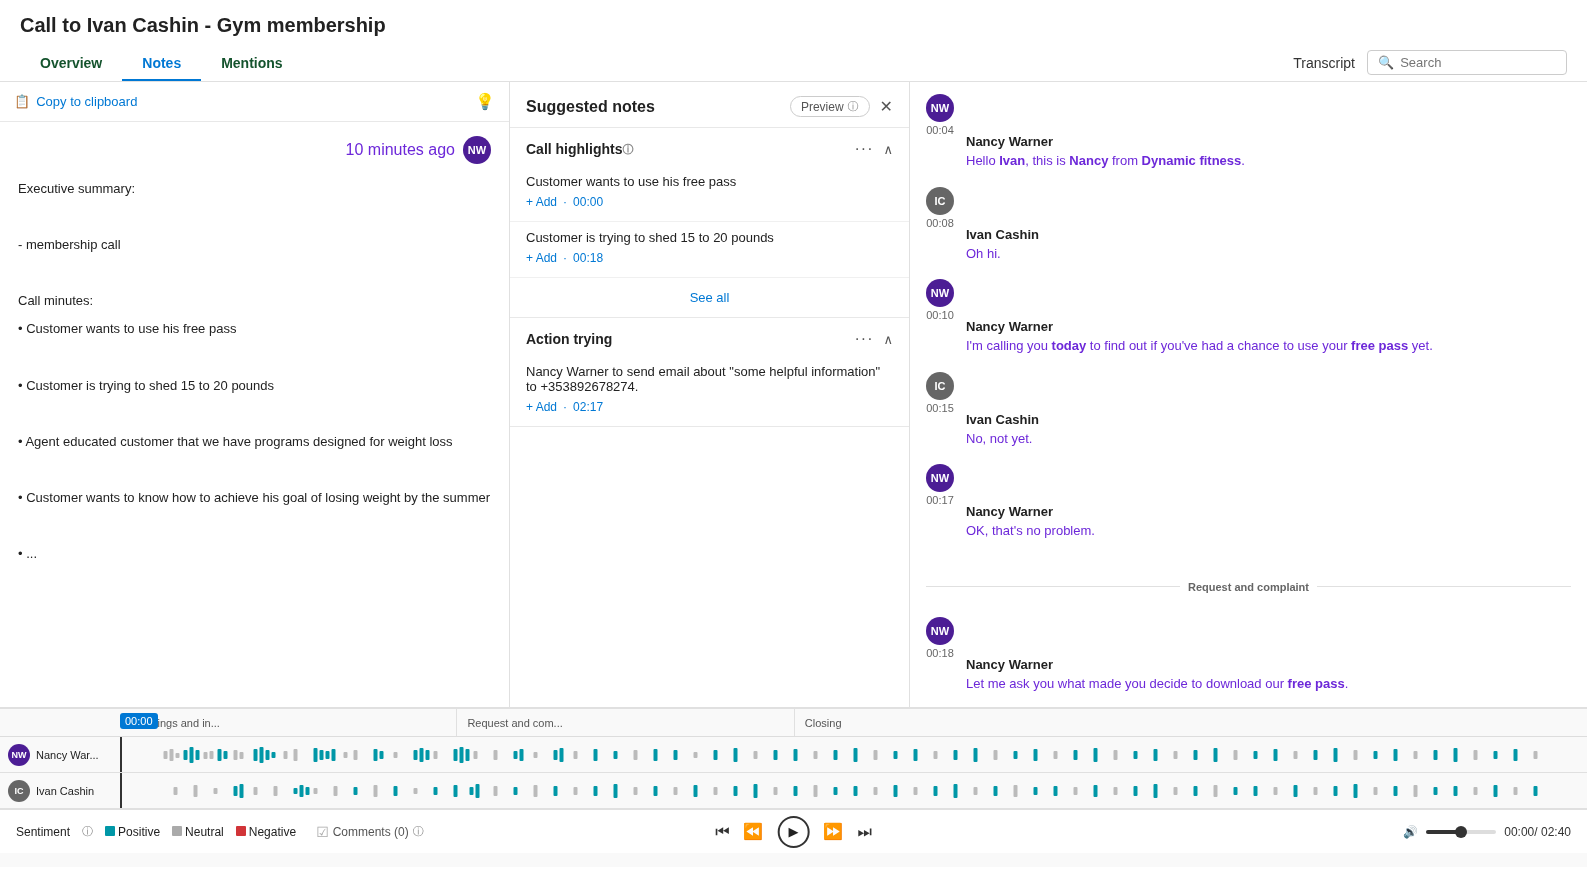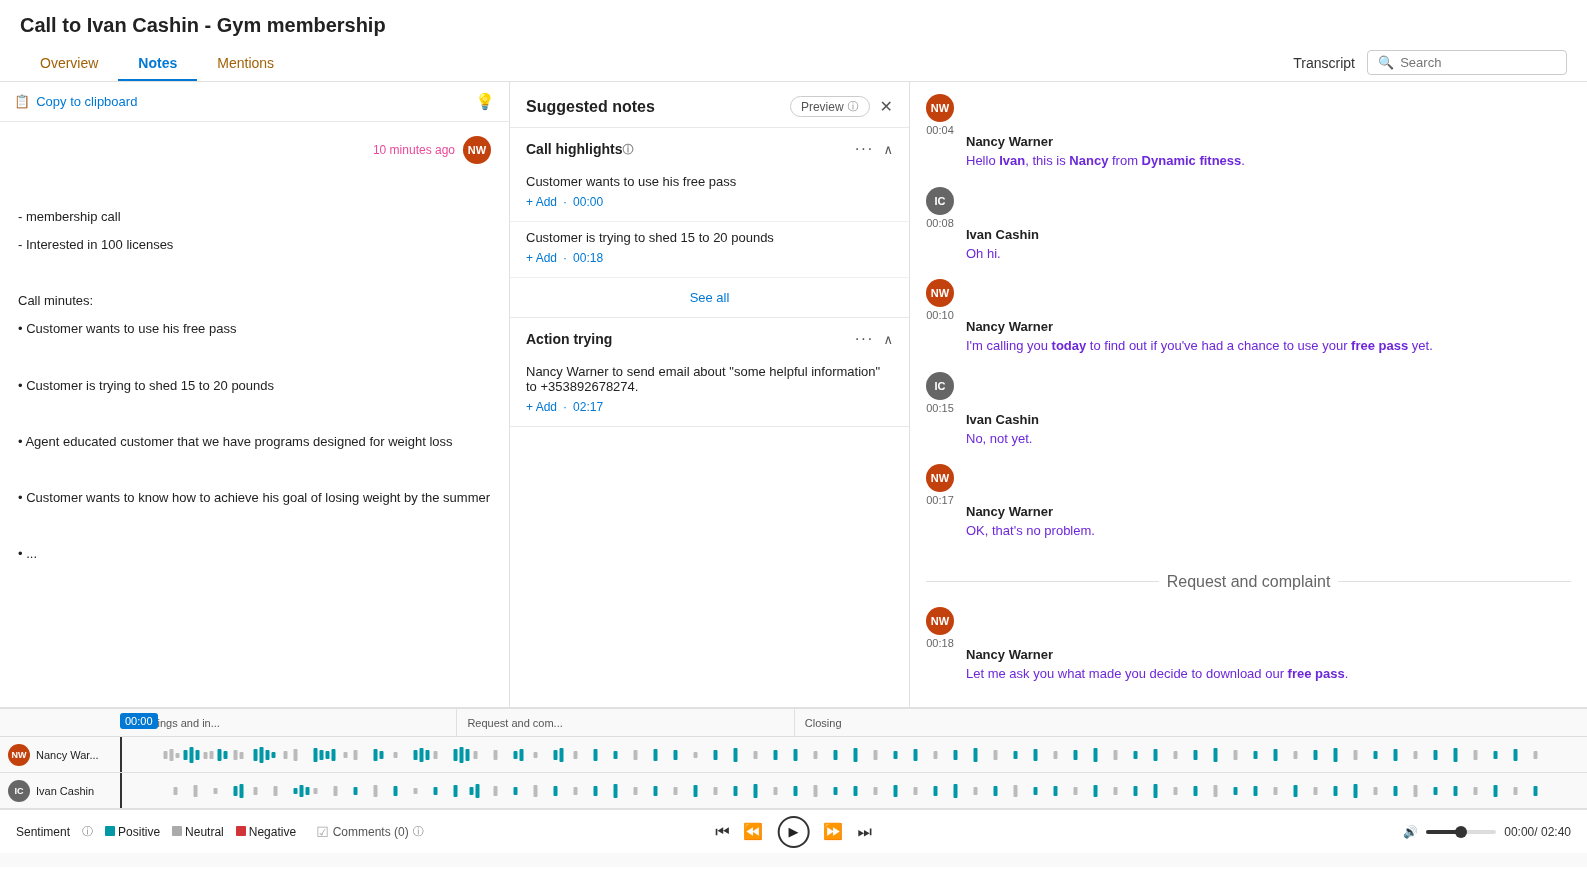--- a/index.html
+++ b/index.html
@@ -3,41 +3,41 @@
   <meta charset="utf-8">
   <style>
     * { box-sizing: border-box; margin: 0; padding: 0; }
     body { font-family: 'Segoe UI', Arial, sans-serif; font-size: 13px; color: #222; background: #fff; overflow: hidden; width: 1587px; height: 885px; }
 
     
     .page-title { font-size: 20px; font-weight: 600; padding: 14px 20px 8px; }
 
     
     .tabs { display: flex; border-bottom: 1px solid #e0e0e0; padding: 0 20px; align-items: flex-end; }
-    .tab { padding: 10px 20px; cursor: pointer; font-size: 14px; color: #a16207; position: relative; }
+    .tab { padding: 10px 20px; cursor: pointer; font-size: 14px; color: #14532d; position: relative; font-weight: bold; }
     .tab.active { color: #0078d4; font-weight: 600; }
     .tab.active::after { content:''; position:absolute; bottom:0; left:0; right:0; height:2px; background:#0078d4; }
     .tabs-right { margin-left: auto; display: flex; align-items: center; gap: 12px; padding-bottom: 6px; }
     .transcript-label { font-size: 14px; color: #333; }
     .search-box { display: flex; align-items: center; border: 1px solid #ccc; border-radius: 4px; padding: 4px 10px; gap: 6px; width: 200px; background: #fff; }
     .search-box input { border: none; outline: none; font-size: 13px; width: 100%; }
 
     
     .main-layout { display: flex; height: calc(885px - 100px - 160px); }
 
     
     .left-panel { width: 510px; border-right: 1px solid #e0e0e0; display: flex; flex-direction: column; }
     .left-toolbar { display: flex; align-items: center; justify-content: space-between; padding: 10px 14px; border-bottom: 1px solid #e8e8e8; }
     .copy-btn { display: flex; align-items: center; gap: 6px; color: #0078d4; cursor: pointer; font-size: 13px; }
     .lightbulb-icon { color: #0078d4; font-size: 16px; }
     .left-content { overflow-y: auto; padding: 14px 18px; flex: 1; }
     .timestamp-row { display: flex; align-items: center; justify-content: flex-end; gap: 8px; margin-bottom: 14px; }
-    .timestamp { color: #ec4899; font-size: 12px; }
+    .timestamp { color: #6d28d9; font-size: 16px; }
     .avatar { width: 28px; height: 28px; border-radius: 50%; display: flex; align-items: center; justify-content: center; font-size: 11px; font-weight: 600; color: #fff; flex-shrink: 0; }
-    .avatar-nw { background: #c2410c; }
+    .avatar-nw { background: #4c1d95; }
     .avatar-ic { background: #666; }
     .notes-text { font-size: 13px; line-height: 1.7; color: #222; }
     .notes-text p { margin-bottom: 6px; }
 
     
     .middle-panel { width: 400px; border-right: 1px solid #e0e0e0; display: flex; flex-direction: column; background: #fff; }
     .suggested-header { display: flex; align-items: center; justify-content: space-between; padding: 14px 16px 10px; border-bottom: 1px solid #e8e8e8; }
     .suggested-title { font-size: 16px; font-weight: 600; }
     .preview-badge { border: 1px solid #ccc; border-radius: 12px; padding: 2px 10px; font-size: 12px; display: flex; align-items: center; gap: 4px; color: #555; cursor: pointer; }
     .close-btn { cursor: pointer; color: #555; font-size: 16px; }
@@ -56,21 +56,21 @@
 
     
     .right-panel { flex: 1; display: flex; flex-direction: column; overflow-y: auto; padding: 12px 16px; }
     .transcript-entry { display: flex; gap: 12px; margin-bottom: 16px; }
     .transcript-meta { display: flex; flex-direction: column; align-items: center; gap: 2px; flex-shrink: 0; }
     .transcript-time { font-size: 11px; color: #666; }
     .transcript-body { flex: 1; margin-top: 40px; }
     .transcript-name { font-size: 13px; font-weight: 600; color: #222; margin-bottom: 2px; }
     .transcript-text { font-size: 13px; line-height: 1.5; color: #6d28d9; }
     .transcript-text b { font-weight: 700; }
-    .divider-label { display: flex; align-items: center; gap: 8px; margin: 16px 0; color: #666; font-size: 16px; }
+    .divider-label { display: flex; align-items: center; gap: 8px; margin: 24px 0; color: #666; font-size: 11px; font-weight: bold; }
     .divider-label::before, .divider-label::after { content:''; flex:1; height:1px; background:#e0e0e0; }
 
     
     .bottom-section { height: 160px; border-top: 2px solid #e0e0e0; background: #f9f9f9; }
     .timeline-segment { display: flex; align-items: center; padding: 4px 10px; font-size: 11px; color: #555; border-right: 1px solid #e0e0e0; }
     .timeline-track { display: flex; align-items: center; border-bottom: 1px solid #e0e0e0; height: 36px; }
     .track-label { width: 120px; display: flex; align-items: center; gap: 6px; padding: 0 8px; font-size: 12px; font-weight: 500; flex-shrink: 0; }
     .track-bars { flex: 1; height: 100%; display: flex; align-items: center; position: relative; overflow: hidden; }
 
     
@@ -125,23 +125,23 @@
         <span>Copy to clipboard</span>
       </div>
       <span class="lightbulb-icon">💡</span>
     </div>
     <div class="left-content">
       <div class="timestamp-row">
         <span class="timestamp">10 minutes ago</span>
         <div class="avatar avatar-nw">NW</div>
       </div>
       <div class="notes-text">
+        <p>Executive summary:</p>
         <p>&nbsp;</p>
         <p>- membership call</p>
-        <p>- Interested in 100 licenses</p>
         <p>&nbsp;</p>
         <p>Call minutes:</p>
         <p>• Customer wants to use his free pass</p>
         <p>&nbsp;</p>
         <p>• Customer is trying to shed 15 to 20 pounds</p>
         <p>&nbsp;</p>
         <p>• Agent educated customer that we have programs designed for weight loss</p>
         <p>&nbsp;</p>
         <p>• Customer wants to know how to achieve his goal of losing weight by the summer</p>
         <p>&nbsp;</p>

